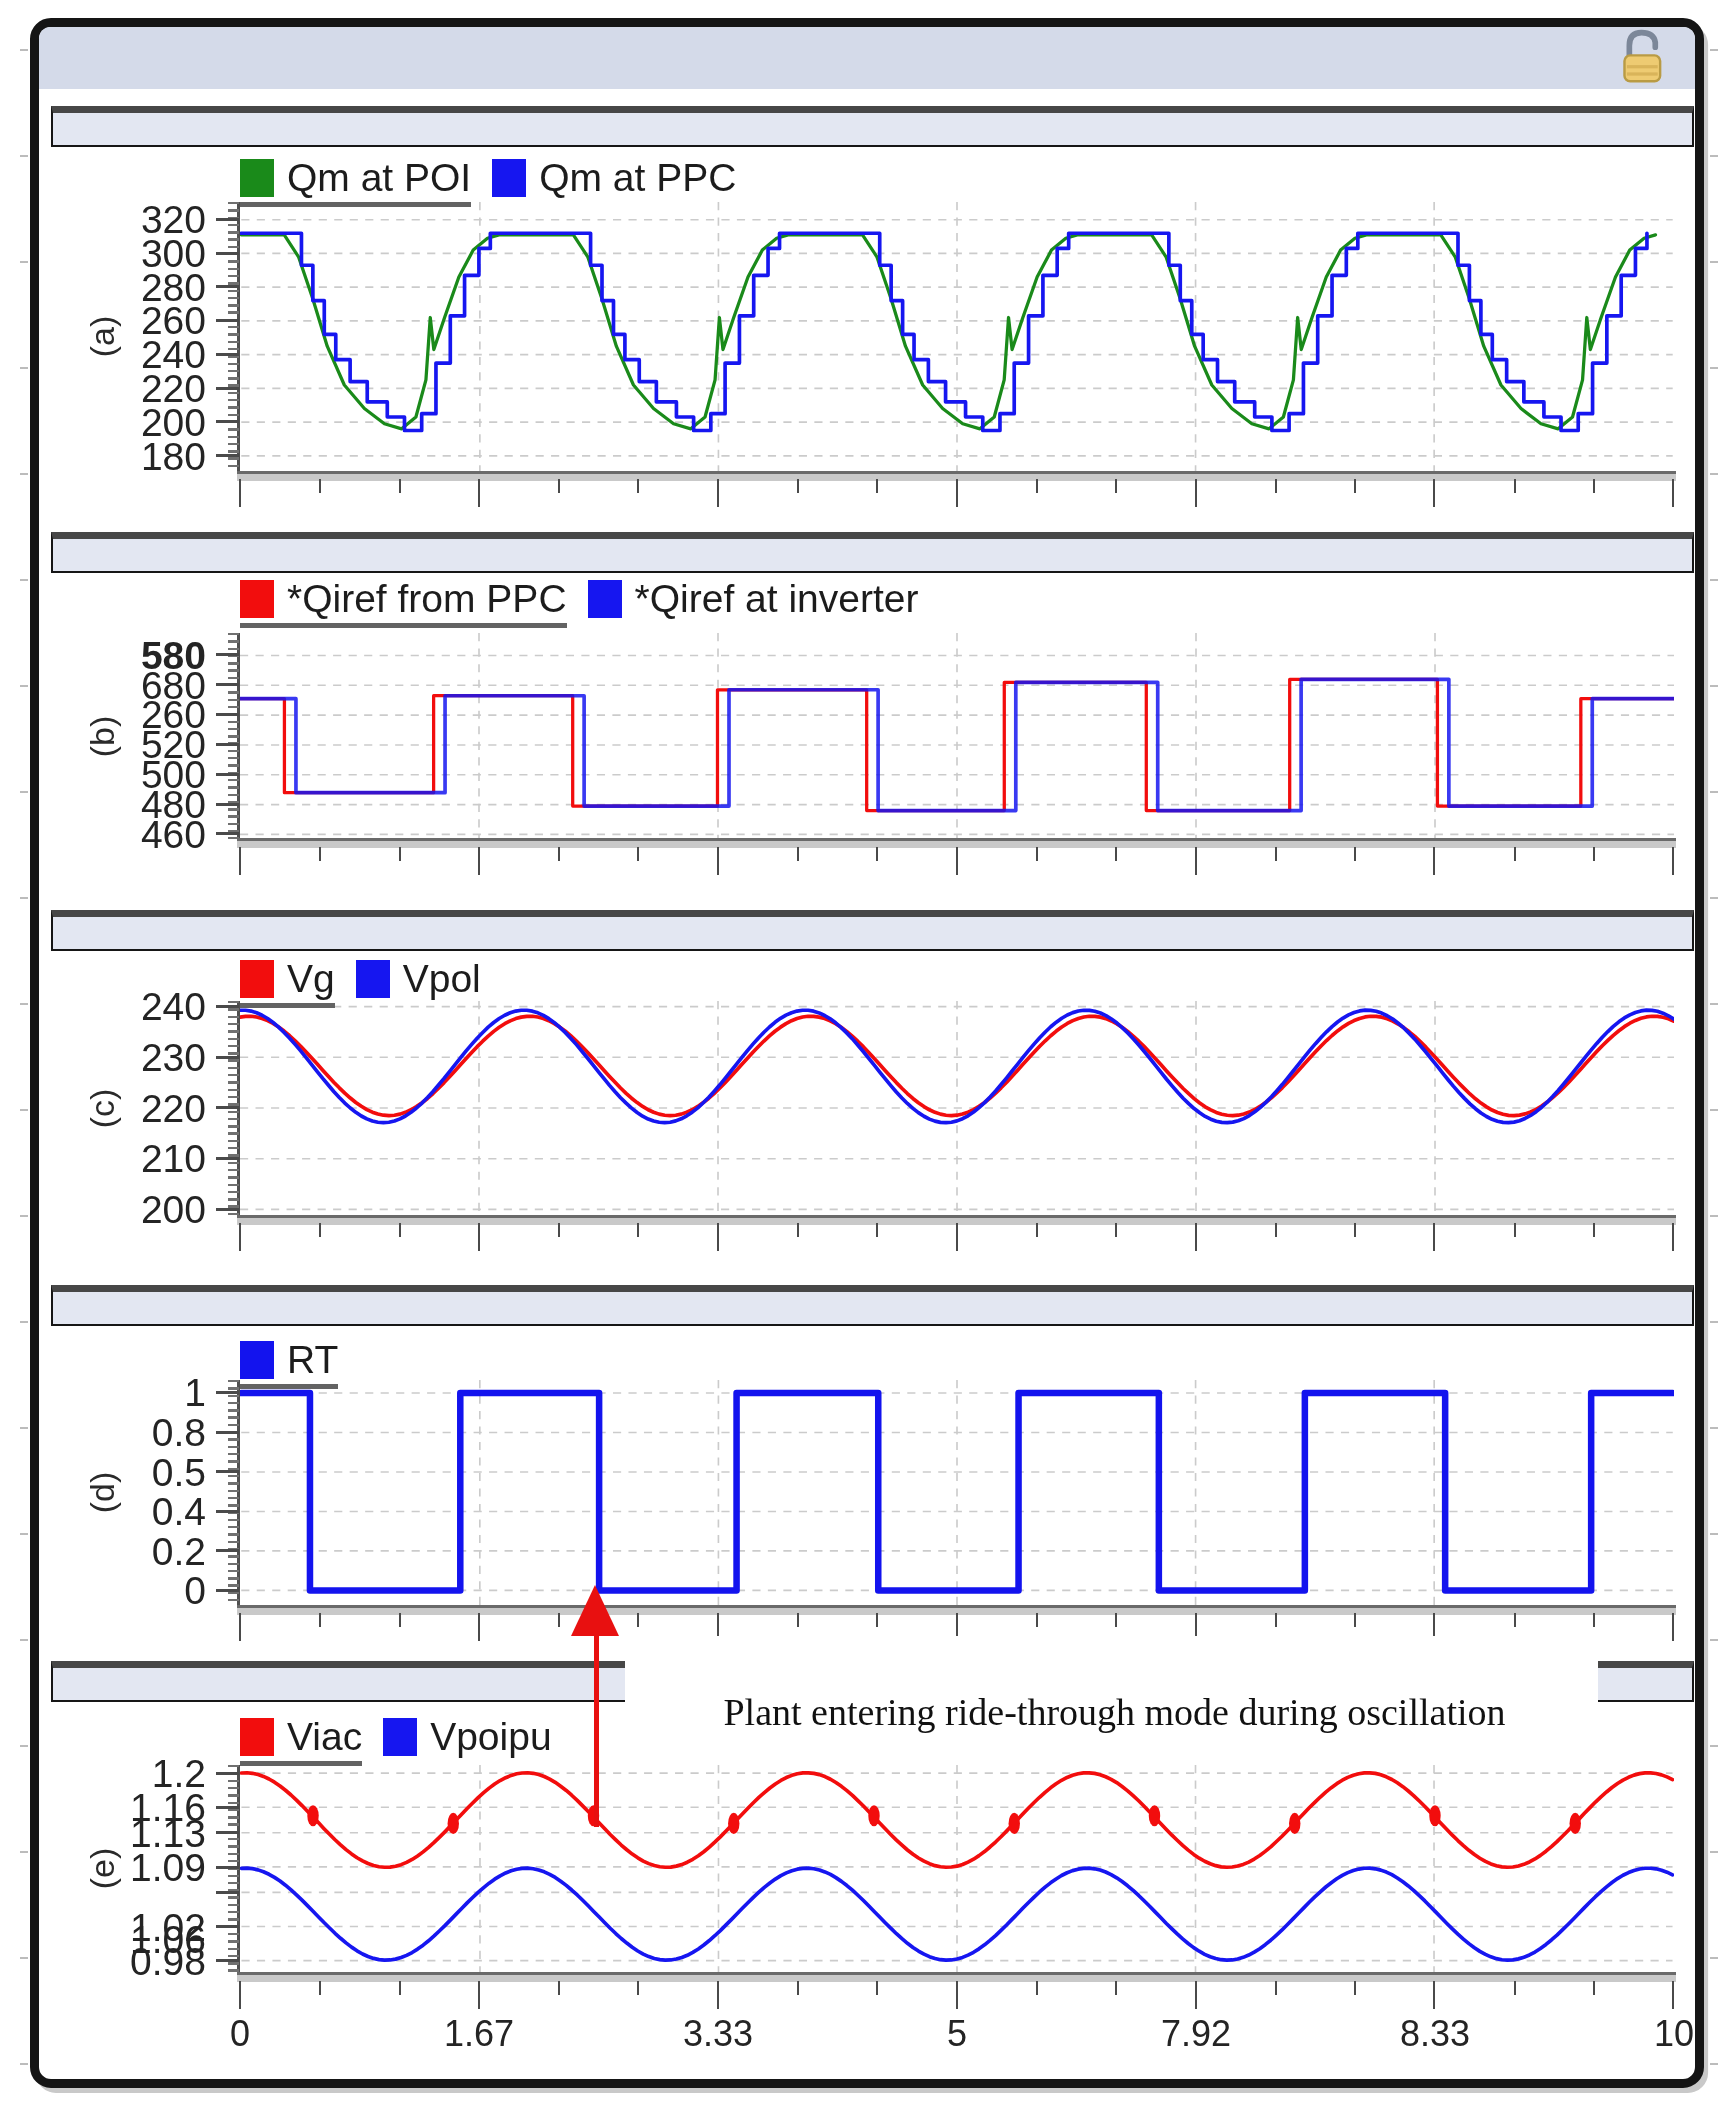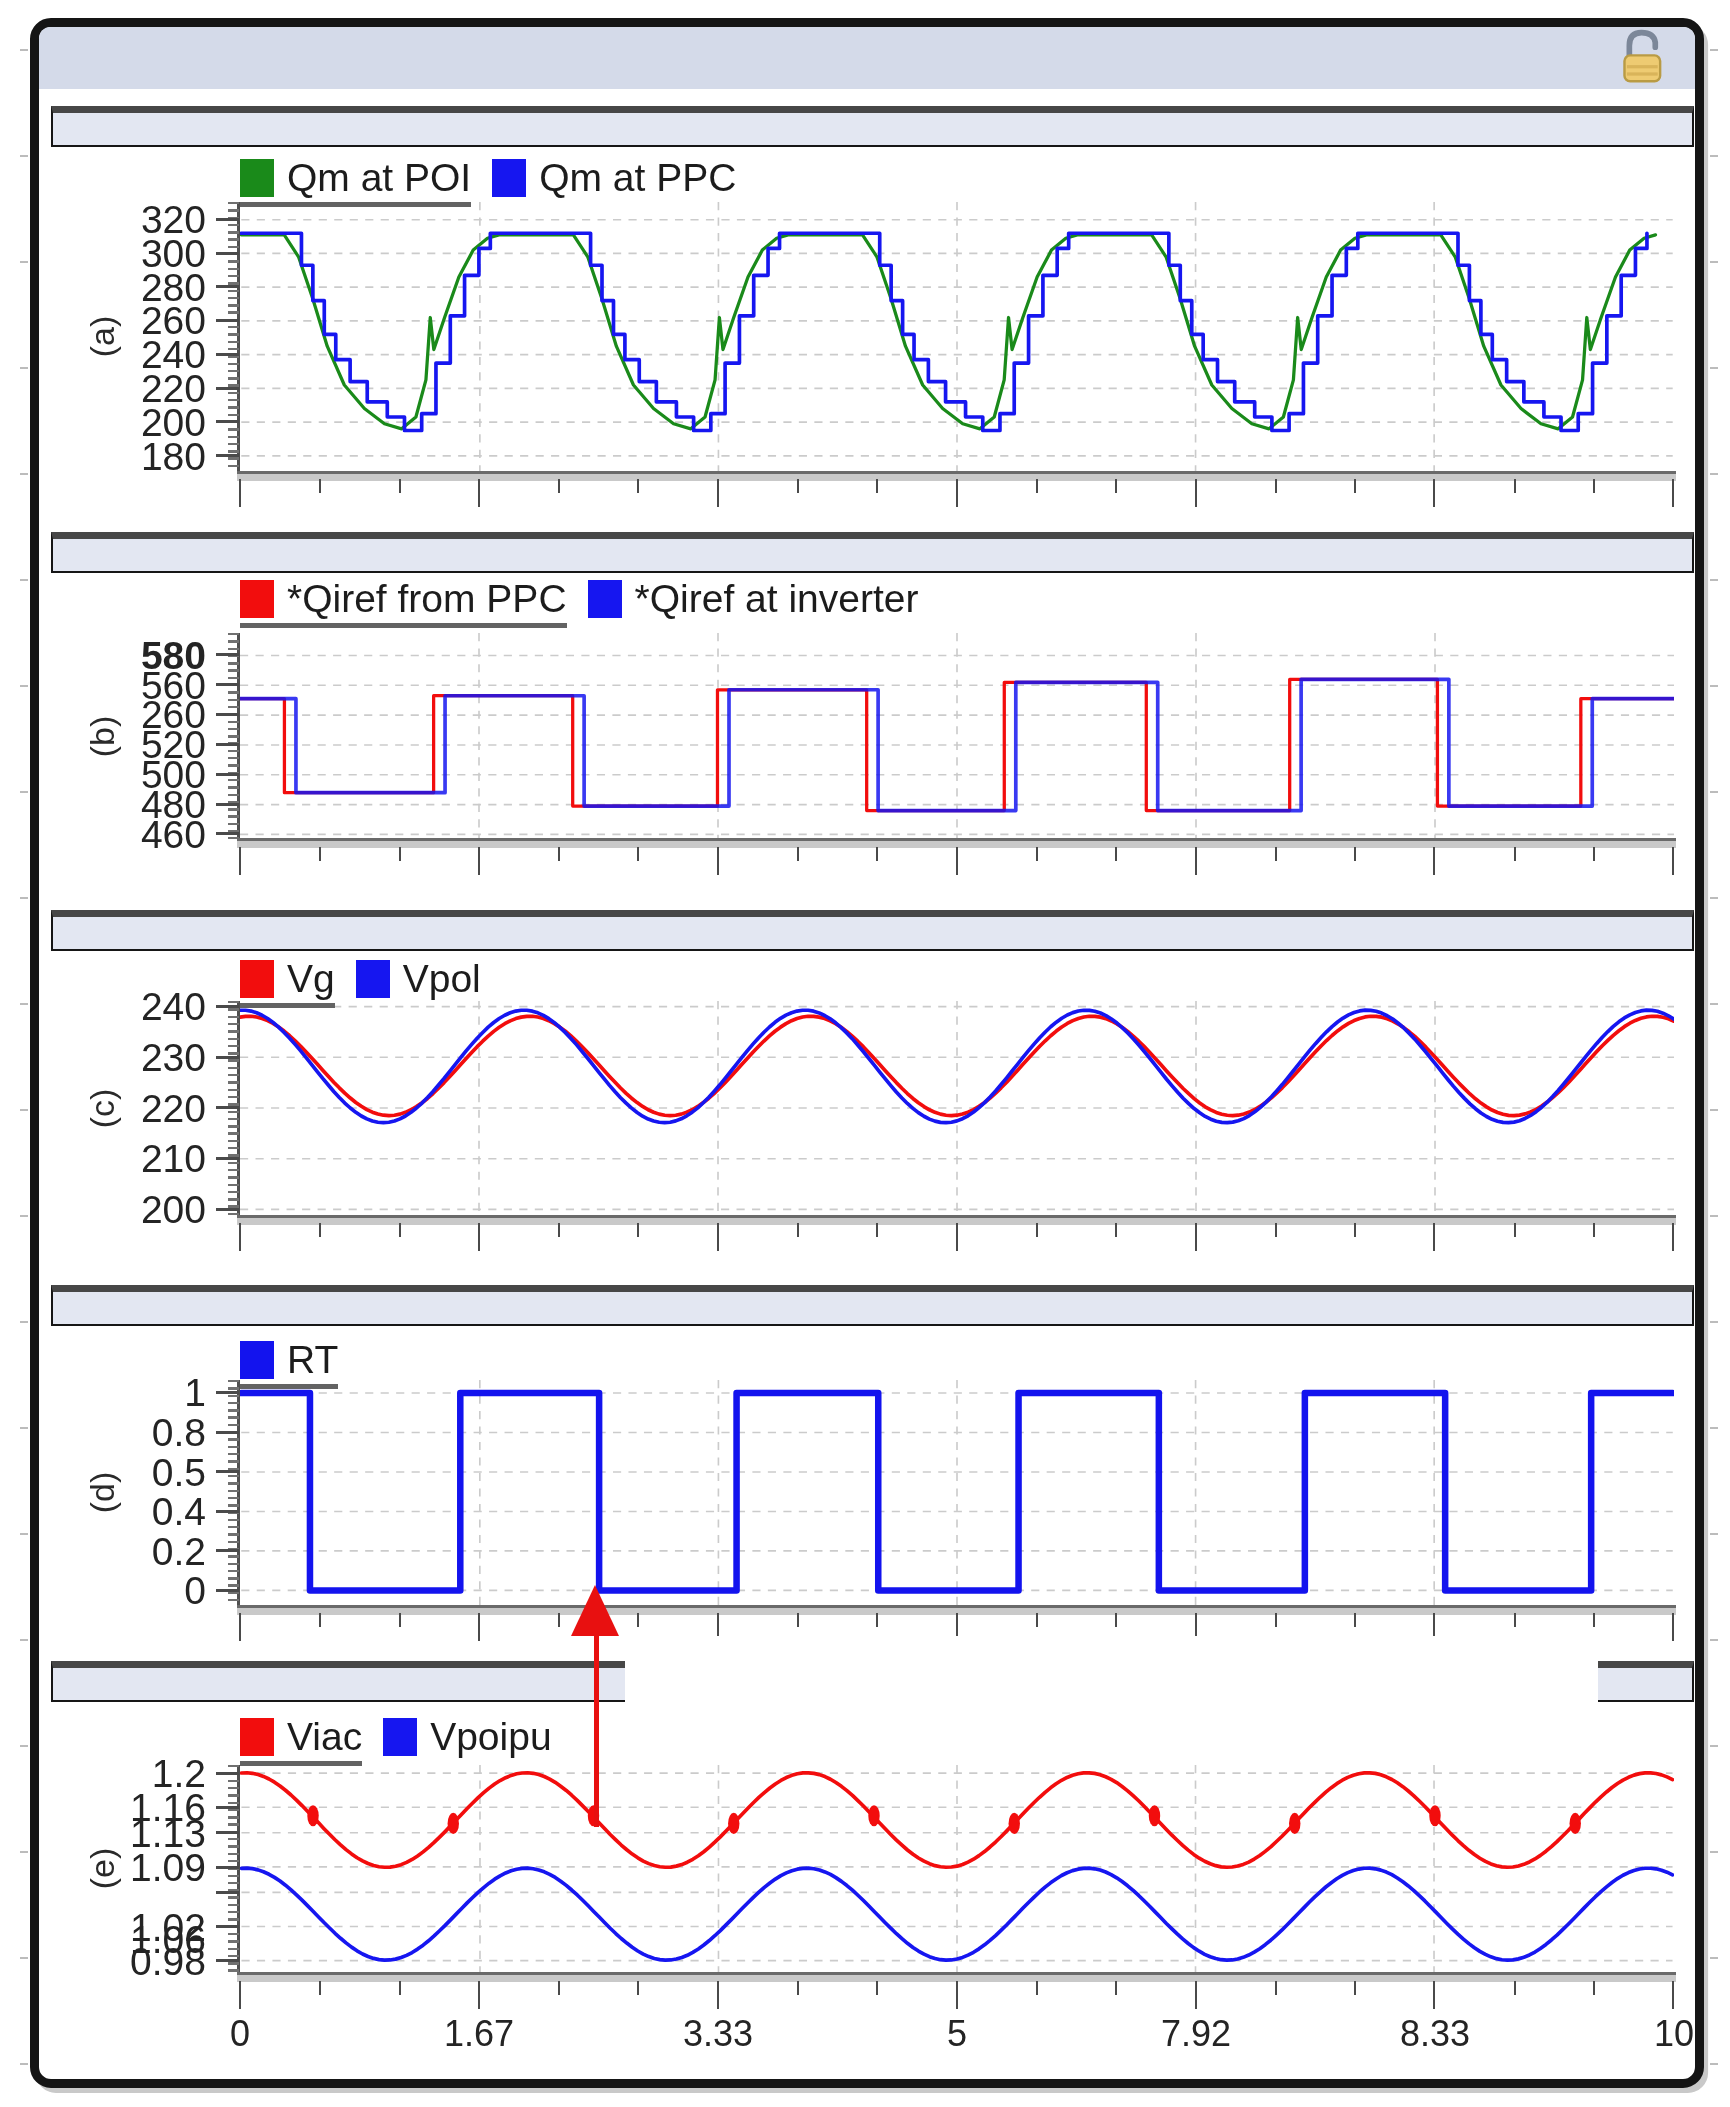--- a/index.html
+++ b/index.html
@@ -216,20 +216,21 @@
       <div class="xtick-label" style="left: 240px;">0</div>
       <div class="xtick-label" style="left: 479px;">1.67</div>
       <div class="xtick-label" style="left: 718px;">3.33</div>
       <div class="xtick-label" style="left: 957px;">5</div>
       <div class="xtick-label" style="left: 1196px;">7.92</div>
       <div class="xtick-label" style="left: 1435px;">8.33</div>
       <div class="xtick-label" style="left: 1674px;">10</div>
     </div>
 
   <div class="annot-box"></div>
+  <div class="annot-text">Plant entering ride-through mode during oscillation</div>
   <div class="arrow-line"></div>
   <div class="arrow-head"></div>
 
   <div id="axes-layer">
       <div class="yaxis-line" style="left: 237px; top: 202px; height: 269px;"></div>
       <div class="yaxis-ruler" style="left: 228px; top: 202px; height: 269px;"></div>
       <div class="baseline" style="top: 471px;"></div>
       <div class="ytick-major" style="top: 218px;"></div>
       <div class="ytick-label" style="left: 75px; top: 203px;">320</div>
       <div class="ytick-major" style="top: 252px;"></div>
@@ -264,21 +265,21 @@
       <div class="xtick" style="left: 1275px; top: 479px; width: 1.6px; height: 14px;"></div>
       <div class="xtick" style="left: 1354px; top: 479px; width: 1.6px; height: 14px;"></div>
       <div class="xtick" style="left: 1514px; top: 479px; width: 1.6px; height: 14px;"></div>
       <div class="xtick" style="left: 1593px; top: 479px; width: 1.6px; height: 14px;"></div>
       <div class="yaxis-line" style="left: 237px; top: 633px; height: 206px;"></div>
       <div class="yaxis-ruler" style="left: 228px; top: 633px; height: 206px;"></div>
       <div class="baseline" style="top: 838px;"></div>
       <div class="ytick-major" style="top: 653px;"></div>
       <div class="ytick-label" style="left: 75px; top: 639px; font-weight: bold;">580</div>
       <div class="ytick-major" style="top: 683px;"></div>
-      <div class="ytick-label" style="left: 75px; top: 669px;">560</div>
+      <div class="ytick-label" style="left: 75px; top: 669px;">680</div>
       <div class="ytick-major" style="top: 713px;"></div>
       <div class="ytick-label" style="left: 75px; top: 698px;">260</div>
       <div class="ytick-major" style="top: 743px;"></div>
       <div class="ytick-label" style="left: 75px; top: 728px;">520</div>
       <div class="ytick-major" style="top: 773px;"></div>
       <div class="ytick-label" style="left: 75px; top: 758px;">500</div>
       <div class="ytick-major" style="top: 803px;"></div>
       <div class="ytick-label" style="left: 75px; top: 788px;">480</div>
       <div class="ytick-major" style="top: 832px;"></div>
       <div class="ytick-label" style="left: 75px; top: 818px;">460</div>

